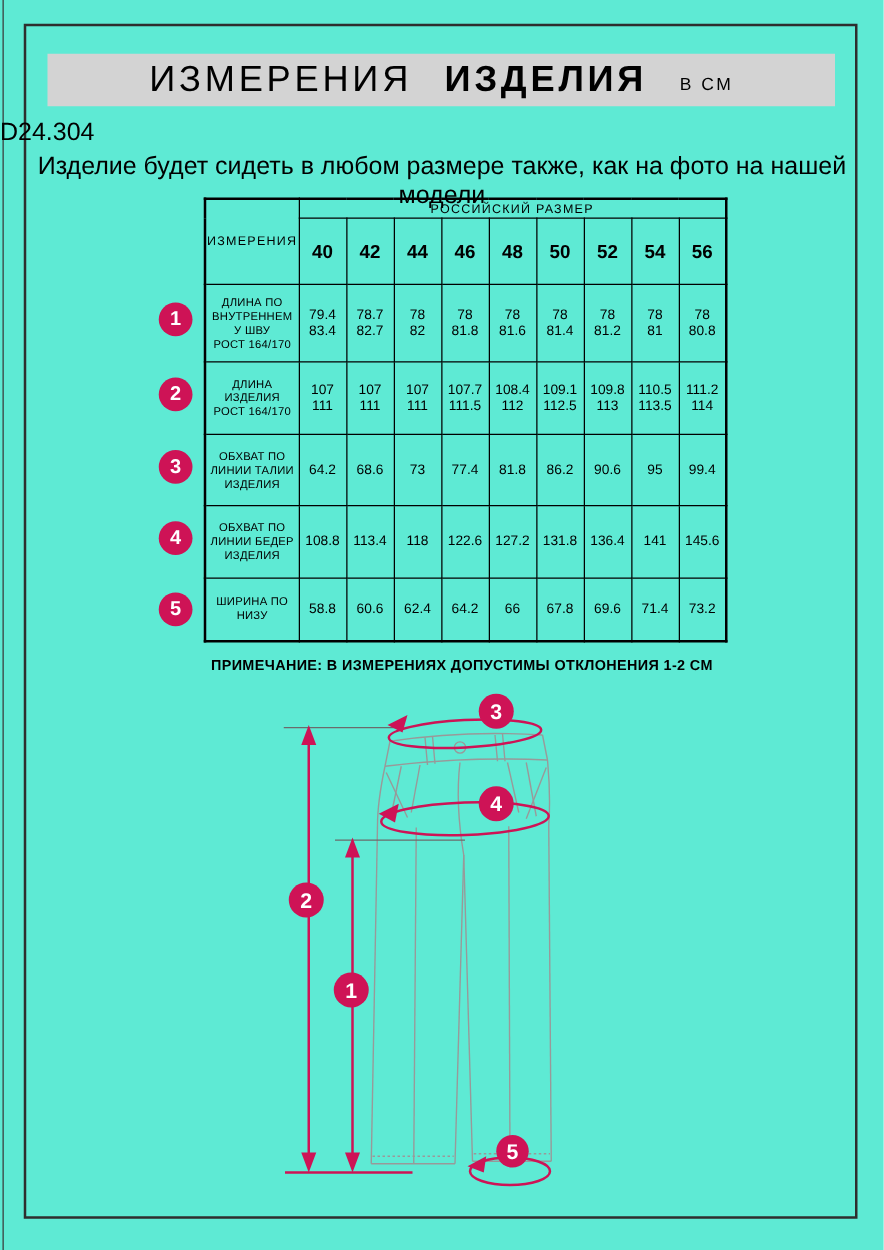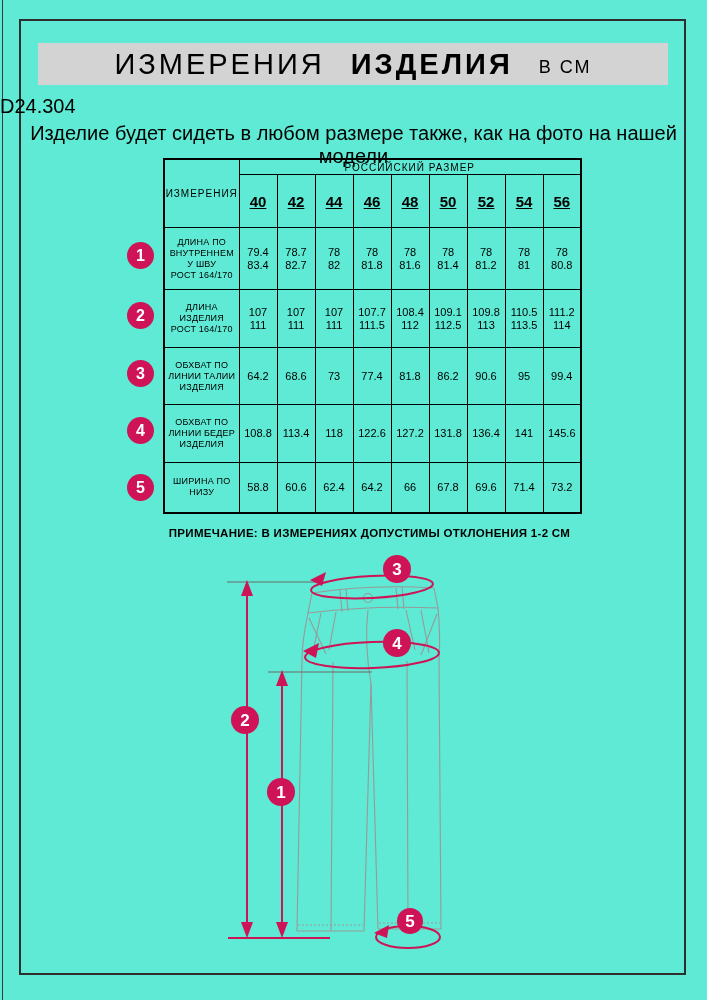--- a/index.html
+++ b/index.html
@@ -5,31 +5,31 @@
   html,body{margin:0;padding:0;background:#fff;}
   .page{position:relative;width:707px;height:1000px;background:#5eead4;
         font-family:"Liberation Sans",sans-serif;color:#000;overflow:hidden;}
   .left-edge{position:absolute;left:2px;top:0;width:1px;height:1000px;background:#3a3a3a;}
   .frame{position:absolute;left:19px;top:19px;width:667px;height:956px;
          border:2px solid #2e2e2e;box-sizing:border-box;}
   .header-bar{position:absolute;left:38px;top:43px;width:630px;height:42px;
               background:#d3d3d3;display:flex;align-items:center;justify-content:center;gap:26px;}
   .title-reg{font-size:29px;letter-spacing:3px;font-weight:normal;}
   .title-bold{font-size:29px;letter-spacing:3px;font-weight:bold;}
-  .title-unit{font-size:18px;letter-spacing:2px;padding-top:6px;}
+  .title-unit{font-size:14px;letter-spacing:2px;padding-top:6px;}
   .code{position:absolute;left:0;top:95px;width:707px;text-align:left;font-size:20px;}
   .subtitle{position:absolute;left:0;top:122px;width:707px;text-align:center;font-size:20px;}
   table.size-table{position:absolute;left:163px;top:158px;border-collapse:collapse;
        table-layout:fixed;border:2px solid #000;}
   table.size-table td{border:1px solid #000;text-align:center;vertical-align:middle;
        padding:0;white-space:pre-line;}
   .c-label{width:75px;}
   .c-size{width:38px;}
   tr.hr1{height:14px;}
-  tr.hr2{height:53px;text-decoration:underline;}
+  tr.hr2{height:53px;}
   tr.r0{height:62px;} tr.r1{height:58px;} tr.r2{height:57px;} tr.r3{height:58px;} tr.r4{height:50px;}
   td.label-head{font-size:10px;letter-spacing:1px;}
   td.size-head{font-size:10px;letter-spacing:1px;height:14px;}
   td.size{font-size:15px;font-weight:bold;}
   td.rlabel{font-size:9px;line-height:11px;letter-spacing:.2px;}
   td.val{font-size:11px;line-height:13px;}
   .note{position:absolute;left:0;top:527px;width:707px;text-align:center;
         font-size:11.5px;font-weight:bold;letter-spacing:.3px;padding-left:16px;}
   .marker{position:absolute;width:27px;height:27px;border-radius:50%;background:#CE1356;
           color:#fff;font-size:16px;font-weight:bold;display:flex;align-items:center;

